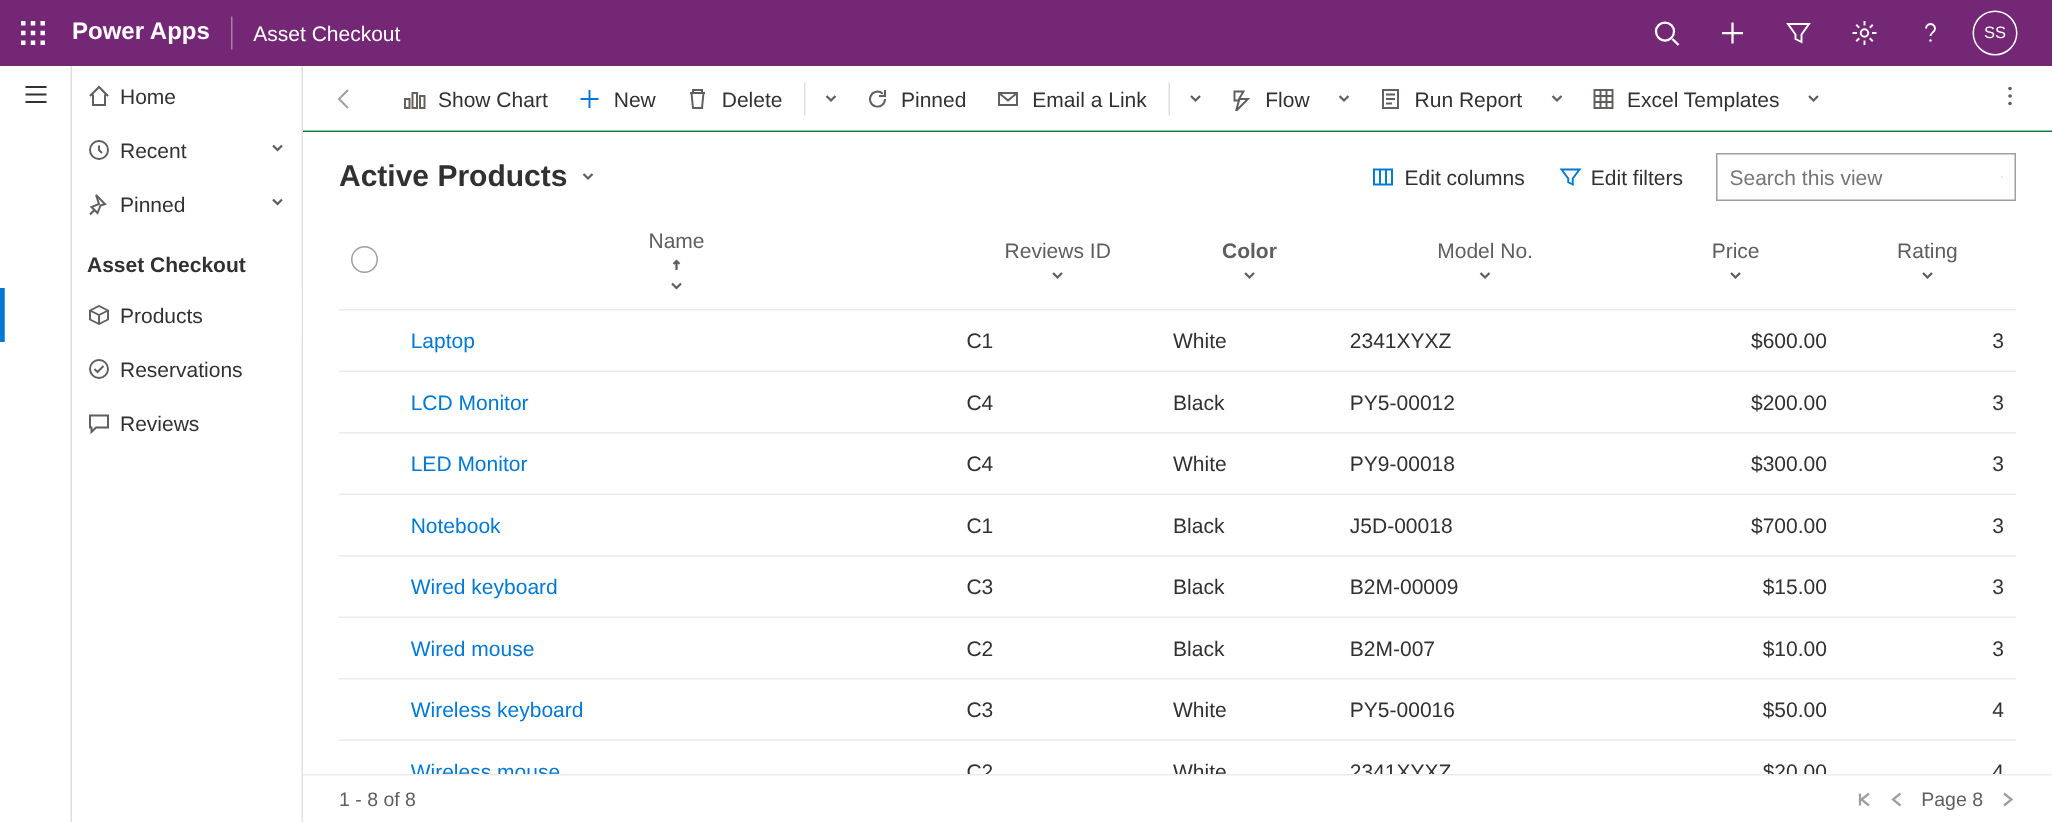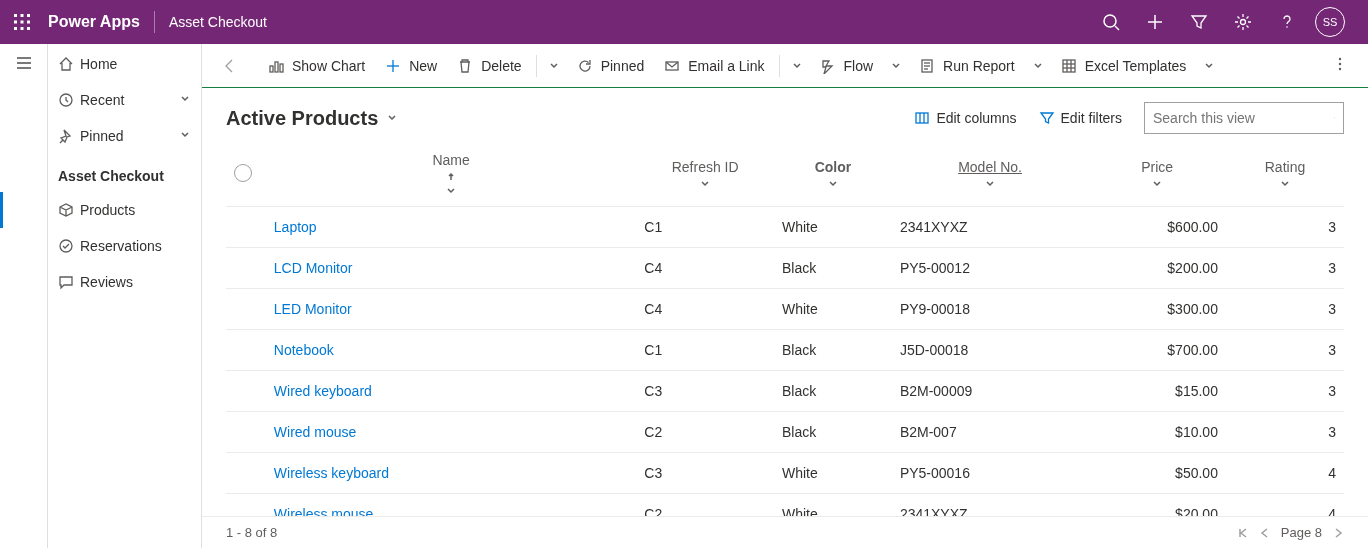--- a/index.html
+++ b/index.html
@@ -62,21 +62,21 @@
 td.link { color: #0078d4; cursor: pointer; }
 .sel-circle { width: 18px; height: 18px; border: 1px solid #a19f9d; border-radius: 50%; cursor: pointer; display: inline-block; }
 .footer { height: 32px; display: flex; align-items: center; padding: 0 24px; font-size: 13px; color: #605e5c; border-top: 1px solid #edebe9; }
 .footer-spacer { flex: 1; }
 .pager { display: flex; align-items: center; gap: 10px; }
 .pager svg { width: 12px; height: 12px; fill: none; stroke: #a19f9d; stroke-width: 1.5; cursor: pointer; }
 .col-sel { width: 40px; }
 .col-name { width: 380px; }
 .col-cat { width: 140px; }
 .col-color { width: 120px; font-weight: bold; }
-.col-model { width: 200px; text-decoration: underline; }
+.col-model { width: 200px; }
 .col-price { width: 140px; }
 .col-rating { width: 120px; }
 </style>
 </head>
 <body>
 
 <div class="header">
   <div class="waffle">
     <svg viewBox="0 0 18 18">
         <rect x="1" y="1" width="3" height="3"></rect>
@@ -343,21 +343,21 @@
                   <svg viewBox="0 0 10 10">
                     <path d="M5 2v6M3 4l2-2 2 2"></path>
                   </svg>
                   <svg viewBox="0 0 10 10">
                     <path d="M2 3l3 3 3-3"></path>
                   </svg>
                 </div>
               </th>
             <th class="col-cat">
                 <div class="hcell">
-                  <span>Refresh ID</span>
+                  <span>Reviews ID</span>
                   <svg viewBox="0 0 10 10">
                     <path d="M2 3l3 3 3-3"></path>
                   </svg>
                 </div>
               </th>
             <th class="col-color">
                 <div class="hcell">
                   <span>Color</span>
                   <svg viewBox="0 0 10 10">
                     <path d="M2 3l3 3 3-3"></path>

